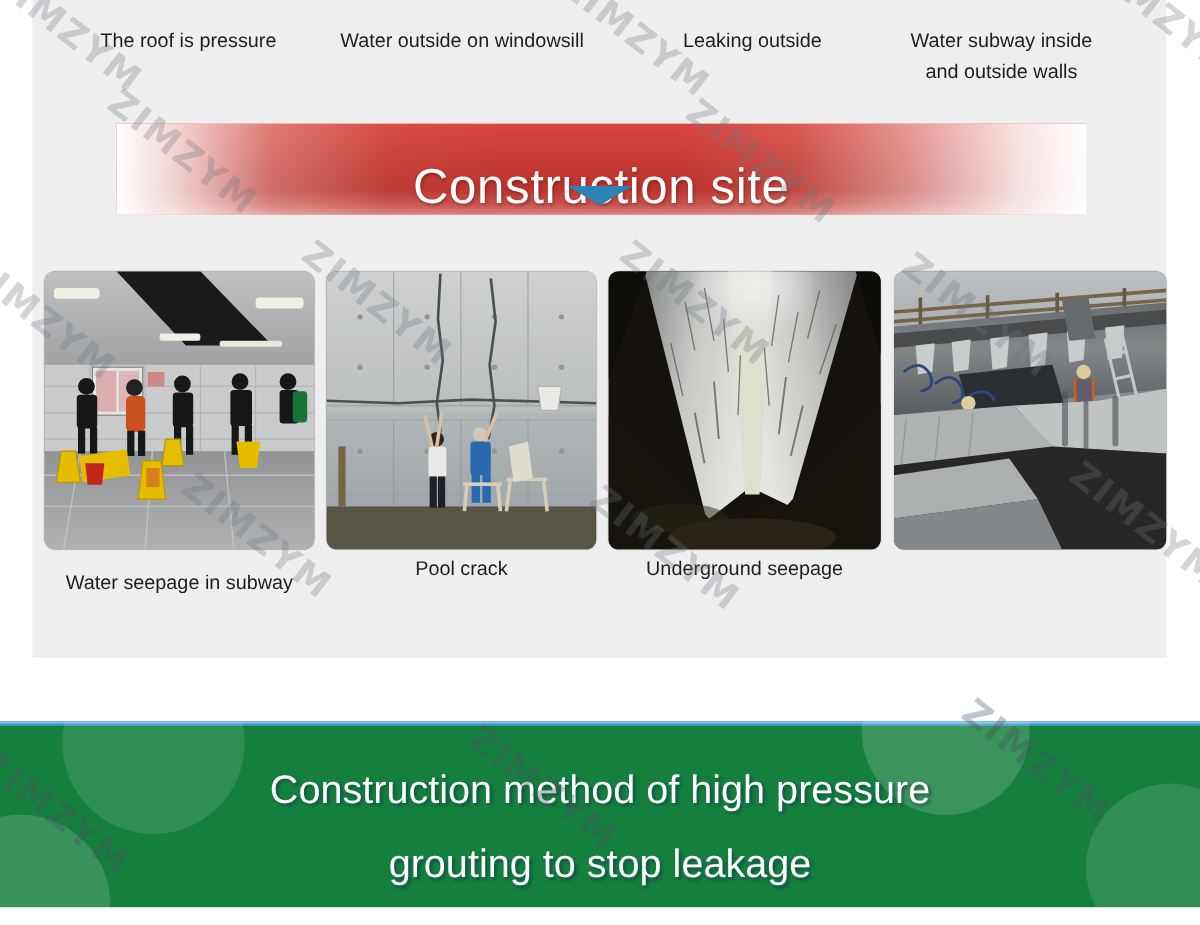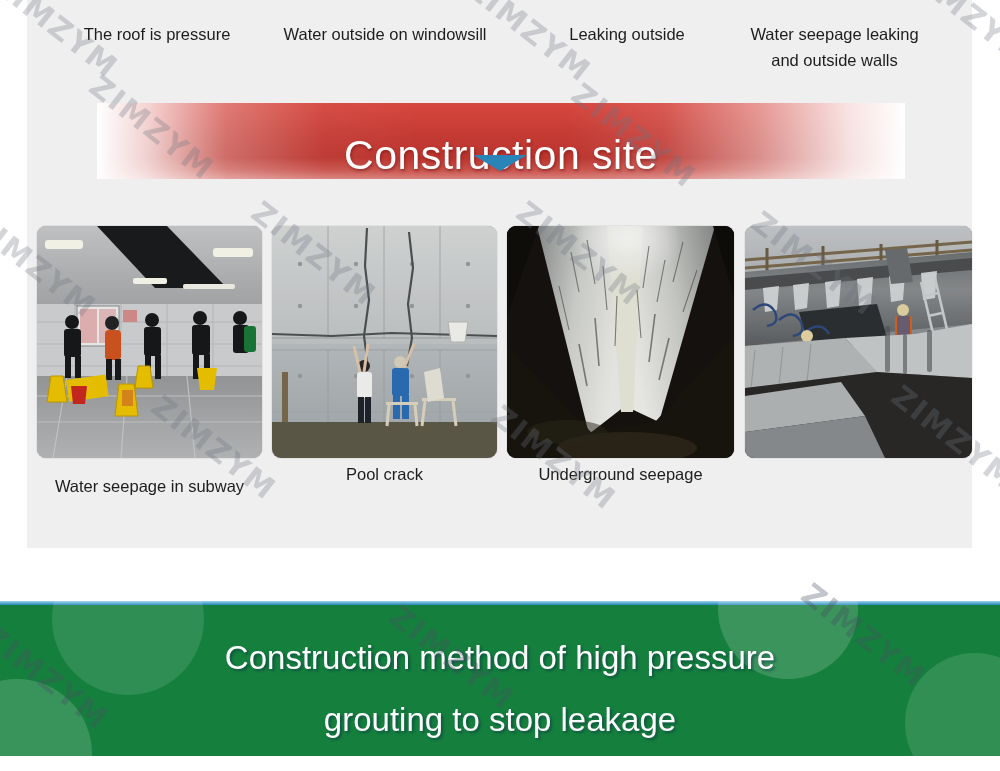--- a/index.html
+++ b/index.html
@@ -163,21 +163,21 @@
 </style>
 </head>
 <body>
 
 <div class="panel"></div>
 
 <div class="top-labels">
   <div class="top-label tl0">The roof is pressure</div>
   <div class="top-label tl1">Water outside on windowsill</div>
   <div class="top-label tl2">Leaking outside</div>
-  <div class="top-label tl3">Water seepage leaking
+  <div class="top-label tl3">Water subway inside
 and outside walls</div>
 </div>
 
 <div class="red-banner">
   <div class="red-banner-title">Construction site</div>
 </div>
 
 <div class="photo-row">
 
   <div class="ph ph0">

